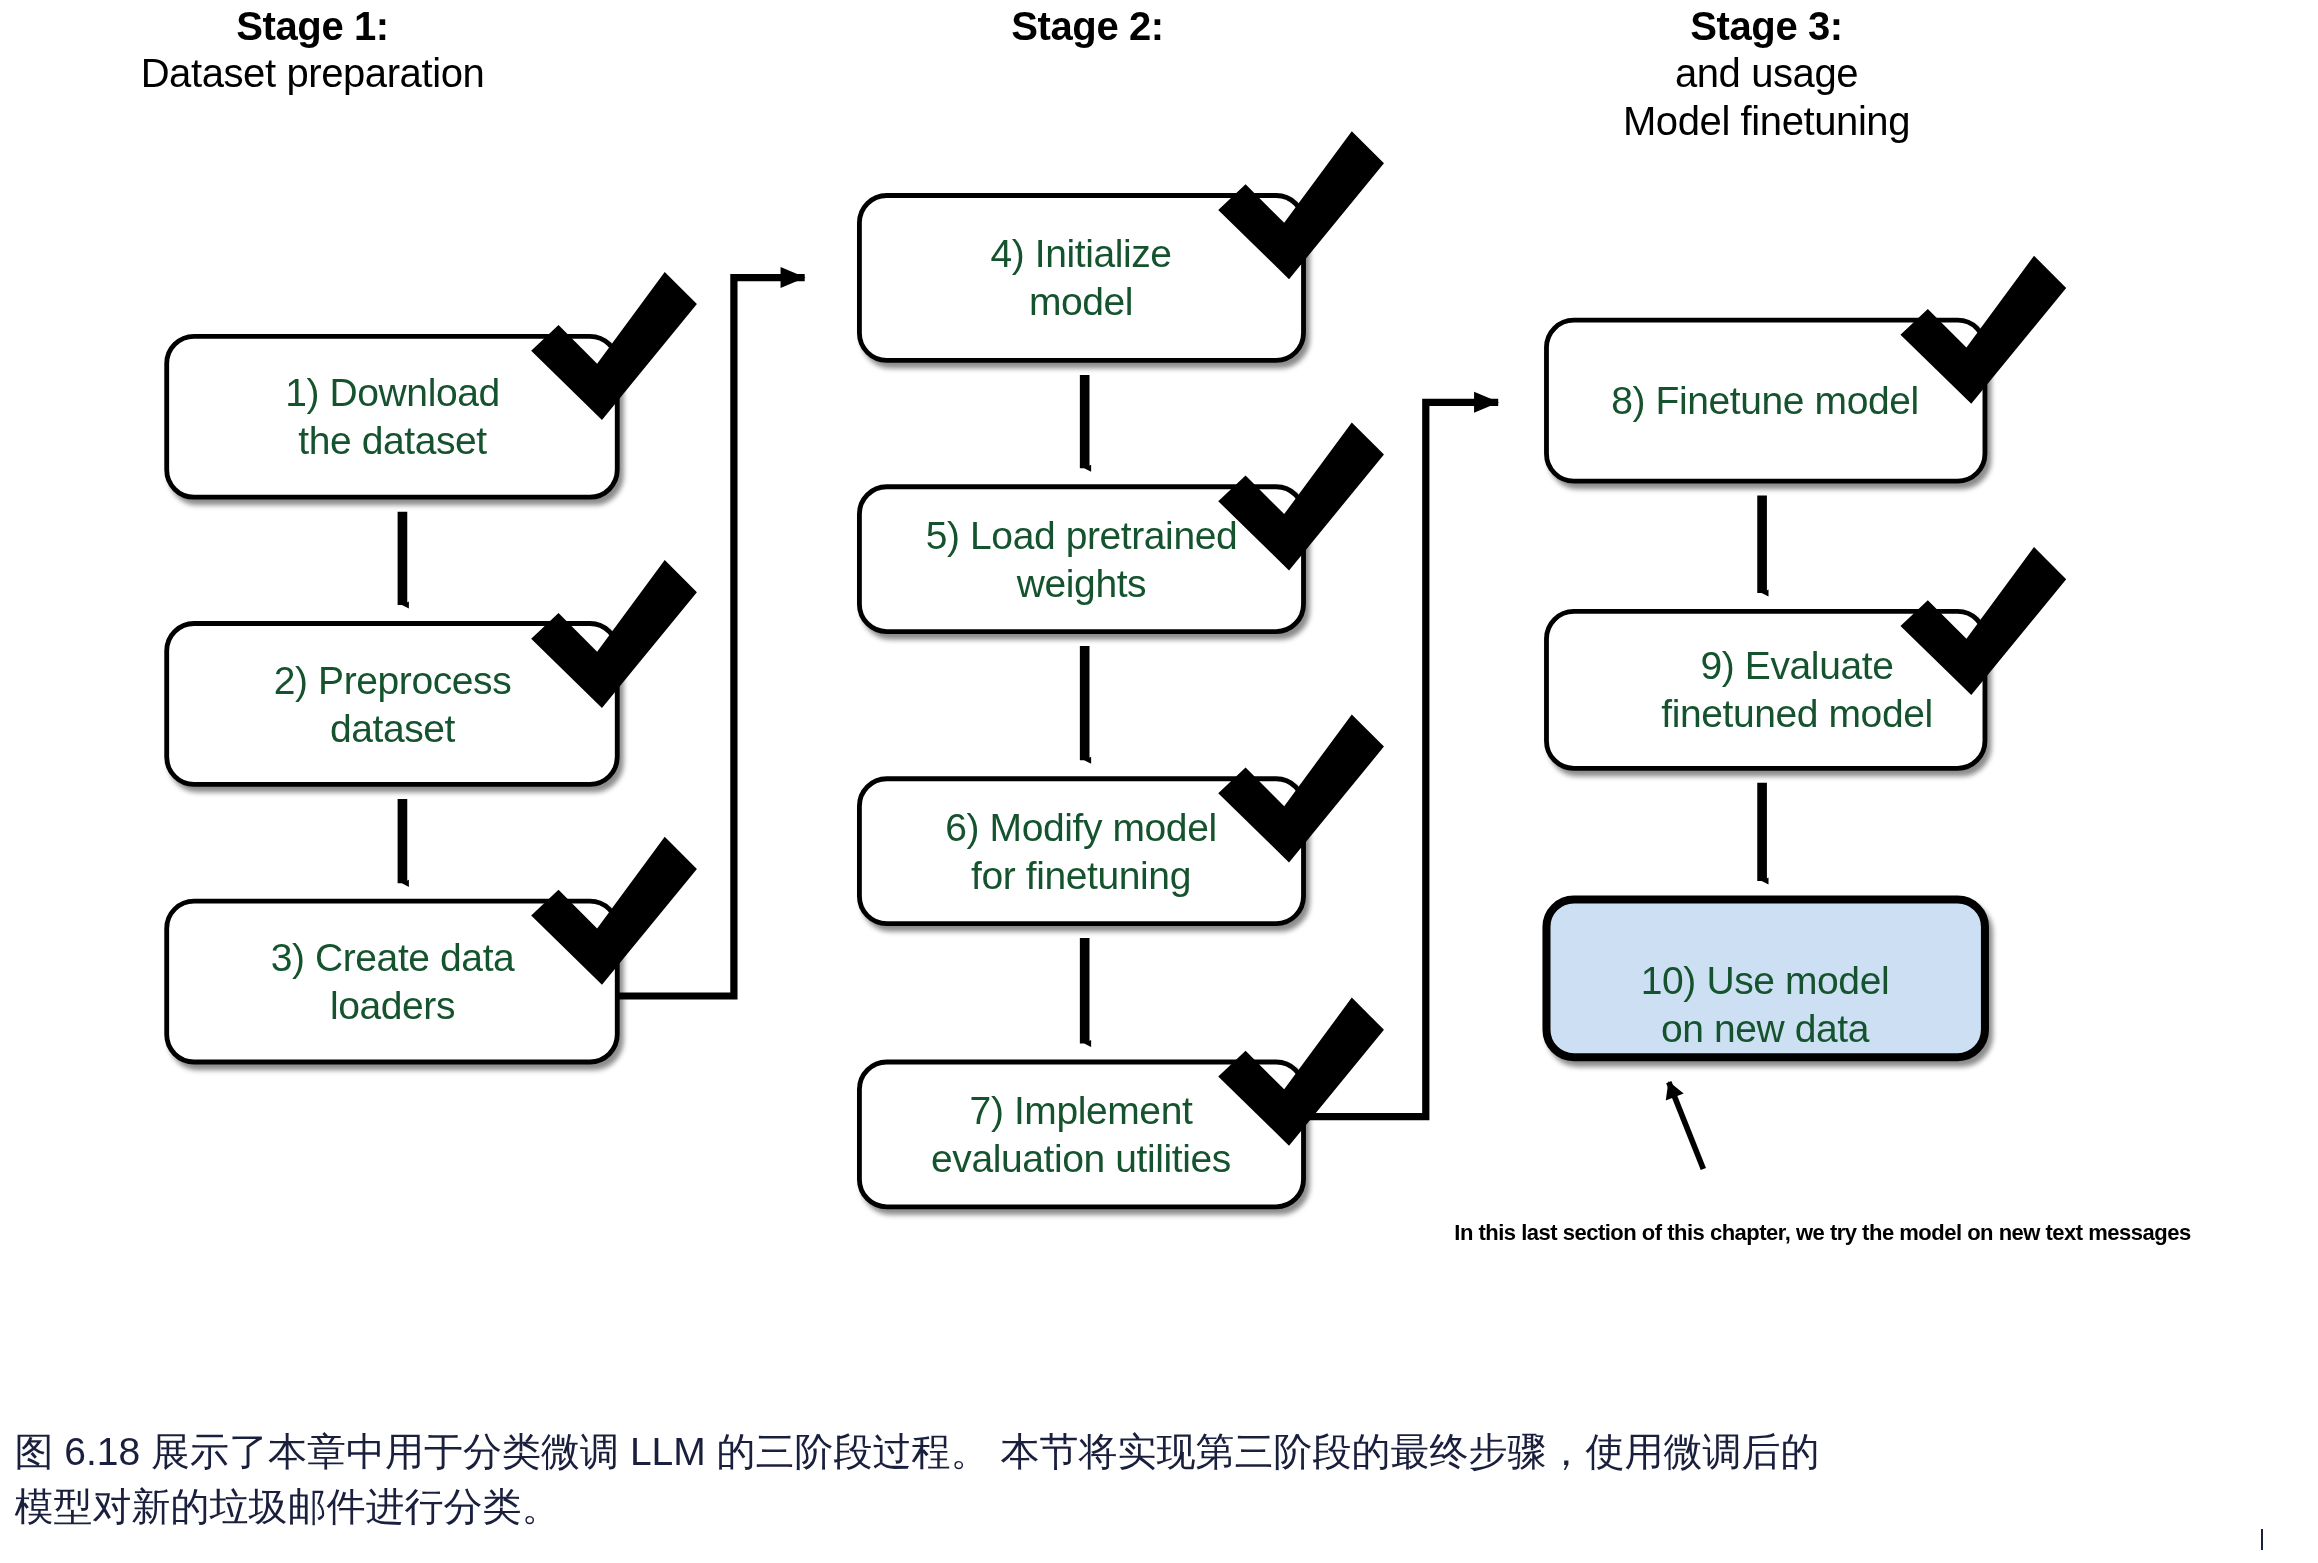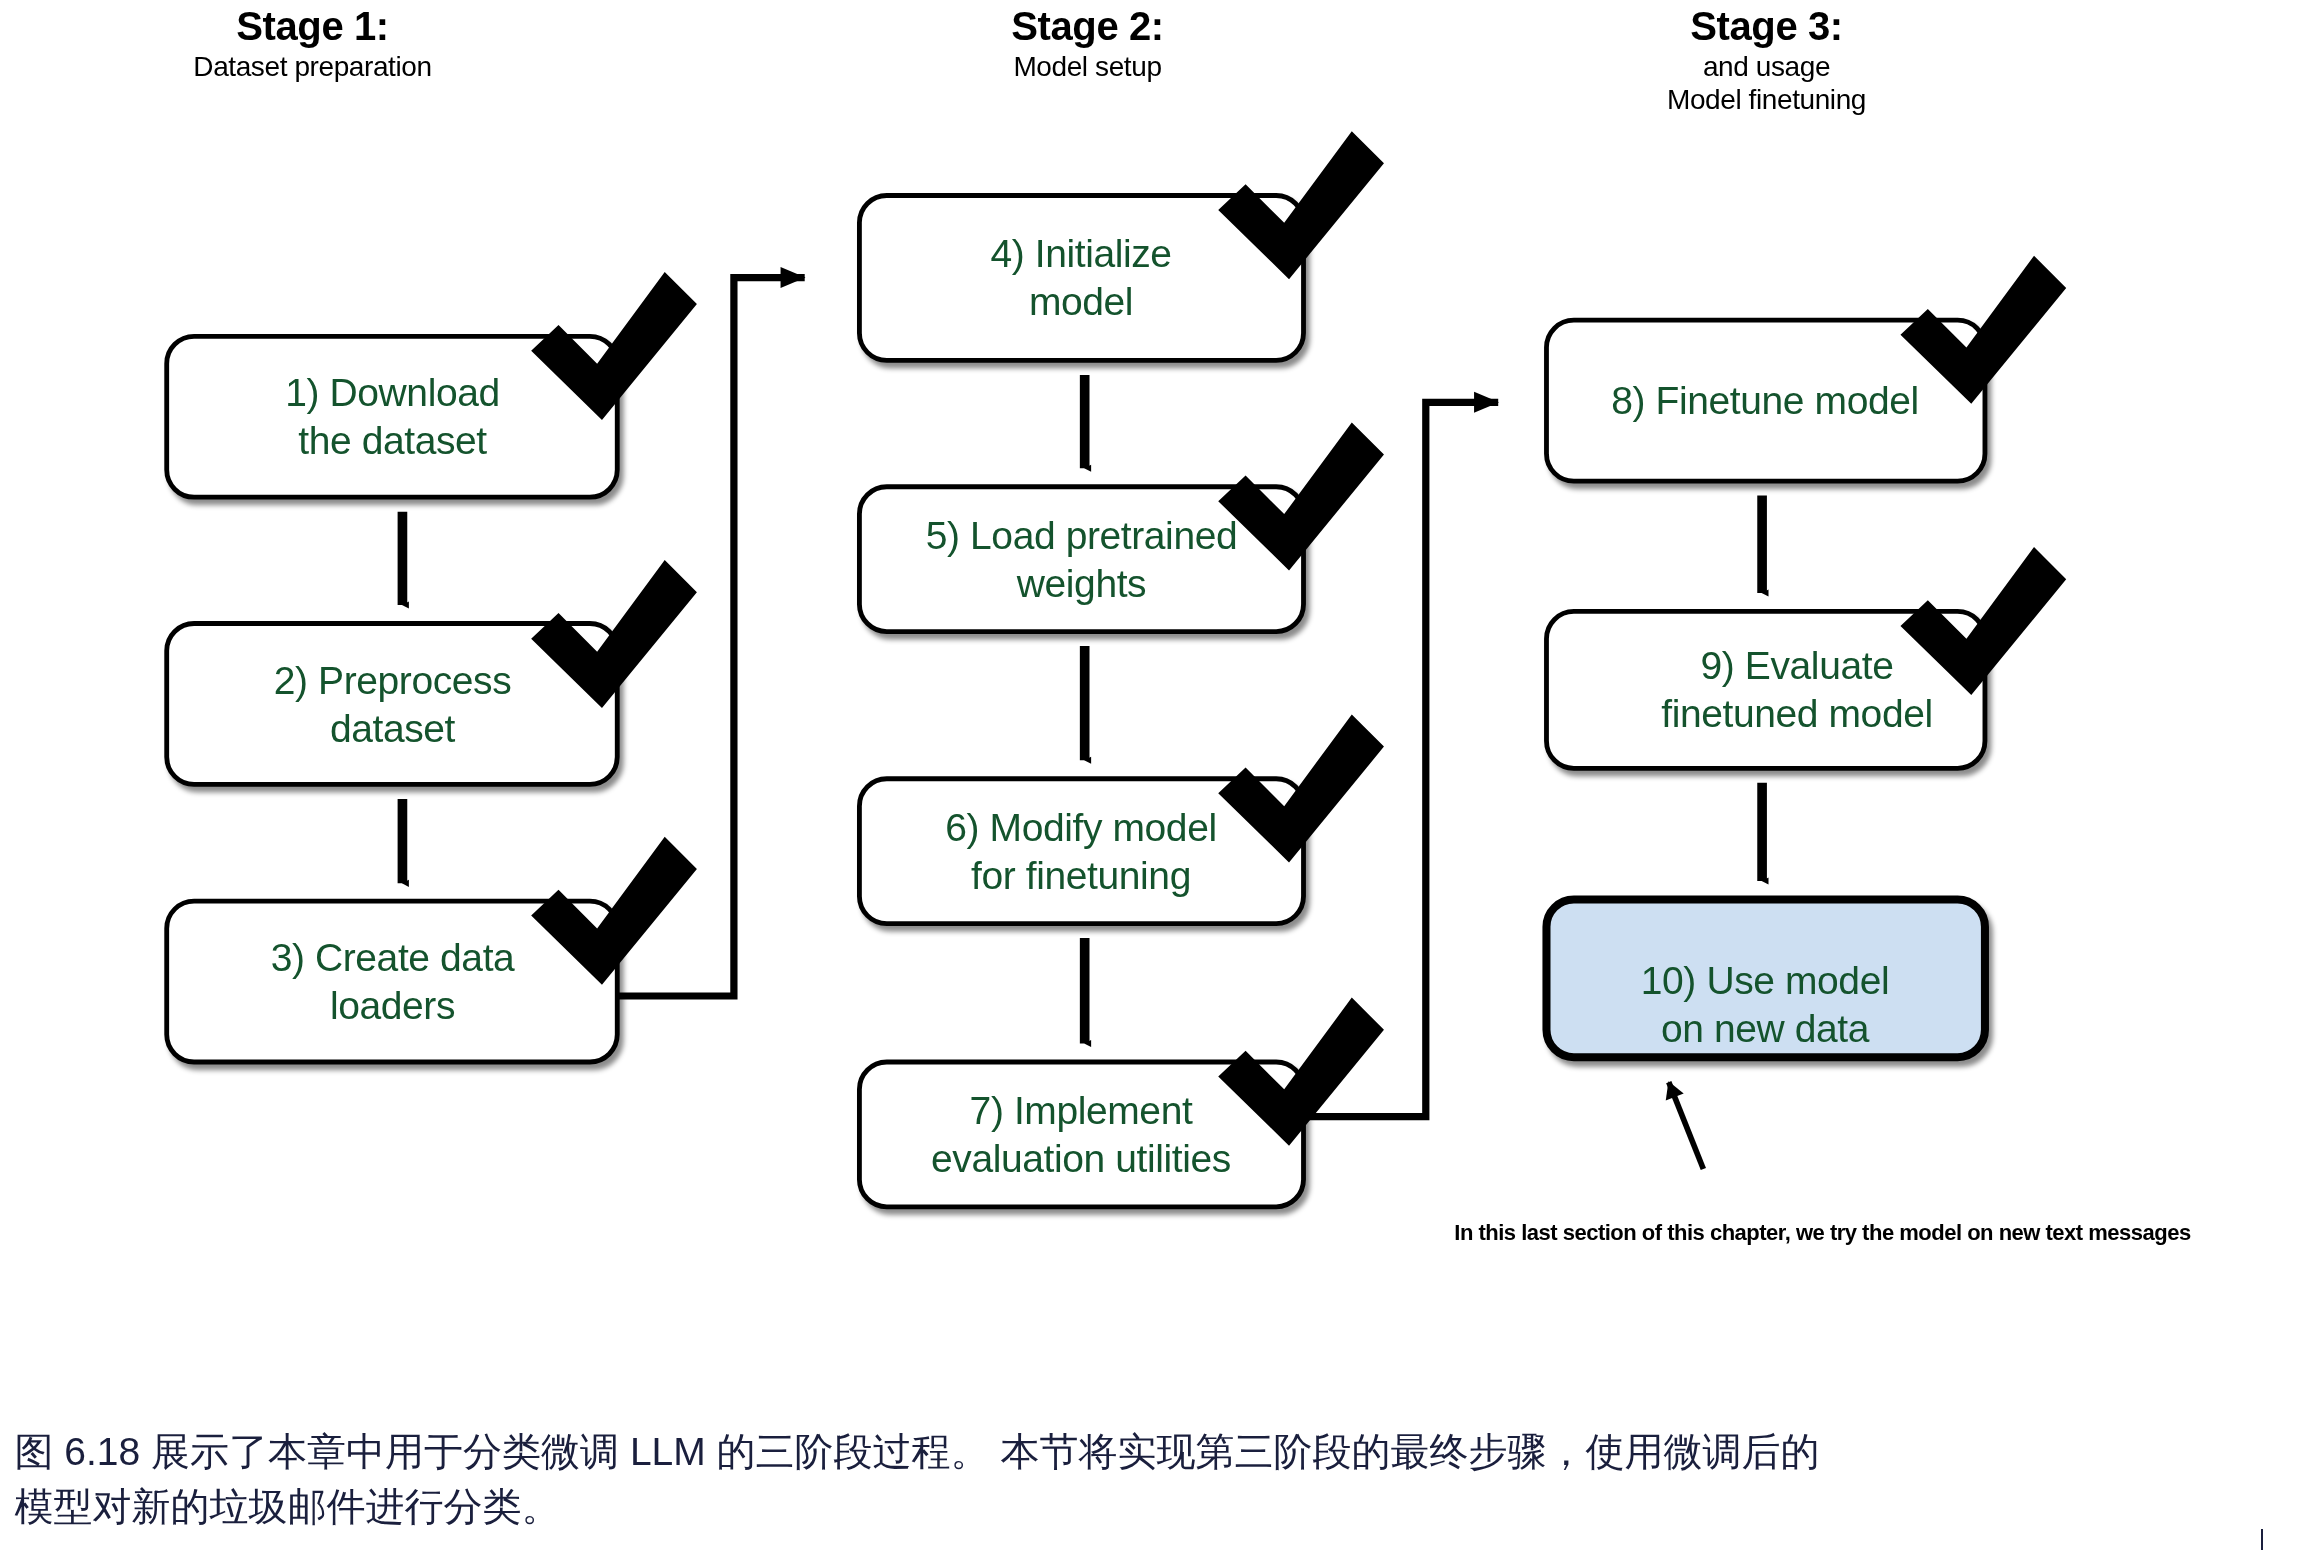--- a/index.html
+++ b/index.html
@@ -36,21 +36,21 @@
   }
   .stage-title .st-bold {
     display: block;
     font-weight: bold;
     font-size: 40px;
     letter-spacing: -0.4px;
   }
   .stage-title .st-sub {
     display: block;
     font-weight: normal;
-    font-size: 28px;
+    font-size: 40px;
     letter-spacing: -0.4px;
   }
   .node-label {
     position: absolute;
     display: flex;
     align-items: center;
     justify-content: center;
     text-align: center;
     color: #14532d;
     font-size: 39px;
@@ -172,21 +172,20 @@
     <line x1="2117" y1="1453" x2="2074" y2="1345" stroke="#000" stroke-width="7" marker-end="url(#arrowThinUp)"></line>
   </svg>
 
   <div class="stage-title" style="left:47px; top:3.2px; width:531px;">
     <span class="st-bold">Stage 1:</span>
     <span class="st-sub">Dataset preparation</span>
   </div>
 
   <div class="stage-title" style="left:822px; top:3.2px; width:531px;">
     <span class="st-bold">Stage 2:</span>
-    <span class="st-sub">Model setup</span>
   </div>
 
   <div class="stage-title" style="left:1501px; top:3.2px; width:531px;">
     <span class="st-bold">Stage 3:</span>
     <span class="st-sub">and usage</span>
     <span class="st-sub">Model finetuning</span>
   </div>
 
   <div class="node-label" style="left:167px; top:336px; width:451px; height:161px;">
     <div>

